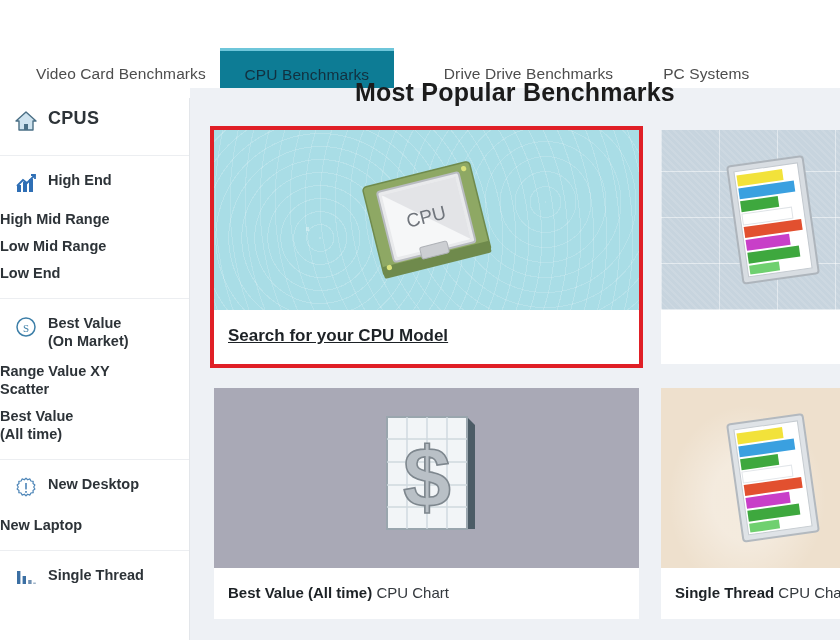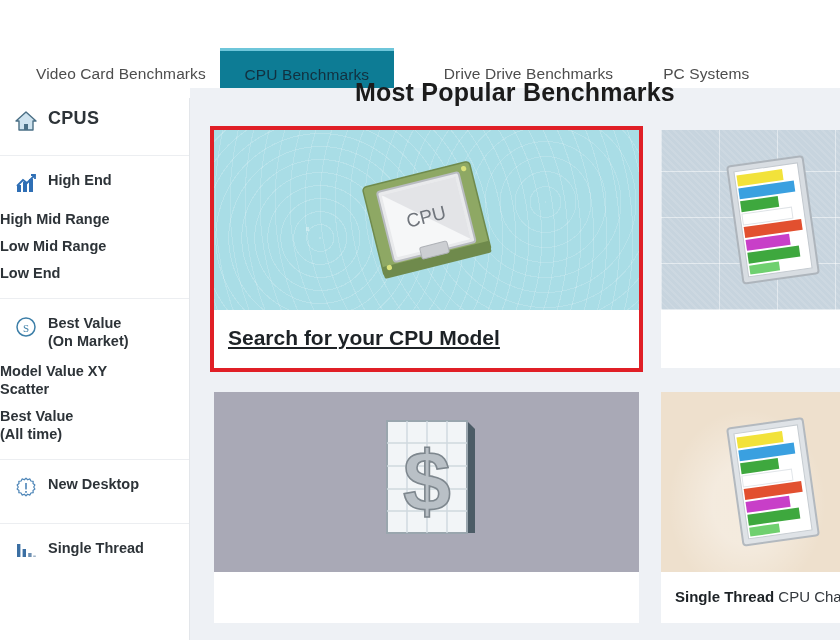--- a/index.html
+++ b/index.html
@@ -72,21 +72,21 @@
   .card-img.c2 { background:#c7d4de; }
   .card-img.c3 { background:#a9a9b6; }
   .card-img.c4 { background:#eee0cd; }
   .card-cap {
     padding: 16px 14px 18px 14px; font-size: 15px; color: #33383d;
     white-space: nowrap;
   }
   .card-cap b { color: #1d2226; }
   .cap-link {
     font-weight: bold; color: #1d2226; text-decoration: underline;
-    font-size: 21px;
+    font-size: 17px;
   }
 
   
   .tex1 { position:absolute; inset:0;
     background:
       radial-gradient(circle at 22% 55%, rgba(255,255,255,.35) 0 2px, transparent 2px 10px),
       repeating-radial-gradient(circle at 25% 60%, rgba(255,255,255,.18) 0 1px, transparent 1px 13px),
       repeating-radial-gradient(circle at 78% 40%, rgba(255,255,255,.16) 0 1px, transparent 1px 15px);
   }
   .tex2 { position:absolute; inset:0;
@@ -167,37 +167,40 @@
             <circle cx="12" cy="12" r="9" fill="none" stroke="#3d7fa8" stroke-width="1.5"></circle>
             <text x="12" y="16.5" font-size="11" font-family="Liberation Serif, serif" fill="#3d7fa8" text-anchor="middle">S</text>
           </svg>
         </span>
         <span class="sb-label">
           <span>Best Value</span><br>
           <span>(On Market)</span>
         </span>
       </div>
       <div class="sb-sub">
-        <span class="sb-label" style="white-space:normal;display:inline-block;width:110px;">Model Value XY Scatter</span>
+        <span class="sb-label" style="white-space:normal;display:inline-block;width:110px;">Range Value XY Scatter</span>
       </div>
       <div class="sb-sub">
         <span class="sb-label" style="white-space:normal;display:inline-block;width:92px;">Best Value (All time)</span>
       </div>
     </div>
 
     <div class="sb-group">
       <div class="sb-row">
         <span class="sb-icon">
           <svg width="24" height="24" viewBox="0 0 24 24">
             <path d="M12 2.2 l1.7 1.6 2.2-.9 1 2.1 2.3.3-.2 2.3 1.9 1.4-1.2 2 1.2 2-1.9 1.4.2 2.3-2.3.3-1 2.1-2.2-.9-1.7 1.6-1.7-1.6-2.2.9-1-2.1-2.3-.3.2-2.3-1.9-1.4 1.2-2-1.2-2 1.9-1.4-.2-2.3 2.3-.3 1-2.1 2.2.9z" fill="none" stroke="#4e86b8" stroke-width="1.2" stroke-linejoin="round"></path>
             <rect x="11.2" y="7" width="1.6" height="6.4" fill="#4e86b8"></rect>
             <rect x="11.2" y="15" width="1.6" height="1.8" fill="#4e86b8"></rect>
           </svg>
         </span>
         <span class="sb-label">New Desktop</span>
+      </div>
+      <div class="sb-sub">
+        <span class="sb-label">New Laptop</span>
       </div>
     </div>
 
     <div class="sb-group" style="border-bottom:none;">
       <div class="sb-row">
         <span class="sb-icon">
           <svg width="24" height="20" viewBox="0 0 24 20">
             <rect x="3" y="4" width="3.4" height="13" fill="#3b6fa3"></rect>
             <rect x="8.6" y="9" width="3.4" height="8" fill="#3b6fa3"></rect>
             <rect x="14.2" y="13" width="3.4" height="4" fill="#6f90b2"></rect>
@@ -268,20 +271,23 @@
               <line x1="80" y1="14" x2="80" y2="126"></line>
               <line x1="100" y1="14" x2="100" y2="126"></line>
               <line x1="40" y1="36" x2="120" y2="36"></line>
               <line x1="40" y1="59" x2="120" y2="59"></line>
               <line x1="40" y1="82" x2="120" y2="82"></line>
               <line x1="40" y1="104" x2="120" y2="104"></line>
             </g>
             <text x="80" y="104" font-family="Liberation Sans, sans-serif" font-size="86" font-weight="bold" fill="#b9c0c6" stroke="#7e878e" stroke-width="1.6" text-anchor="middle">$</text>
           </svg>
         </div>
+        <div class="card-cap">
+          <b>Best Value (All time)</b><span> CPU Chart</span>
+        </div>
       </div>
 
       <div class="card">
         <div class="card-img c4">
           <div class="tex4"></div>
           <svg class="svg-right" width="150" height="150" viewBox="0 0 150 150">
             <g transform="rotate(-8 75 75)">
               <rect x="38" y="16" width="76" height="118" rx="3" fill="#dfe3e7" stroke="#b3b9bf" stroke-width="2"></rect>
               <rect x="44" y="22" width="64" height="106" fill="#ffffff" stroke="#c6ccd1"></rect>
               <rect x="46" y="26" width="46" height="11" fill="#f2e23a"></rect>

